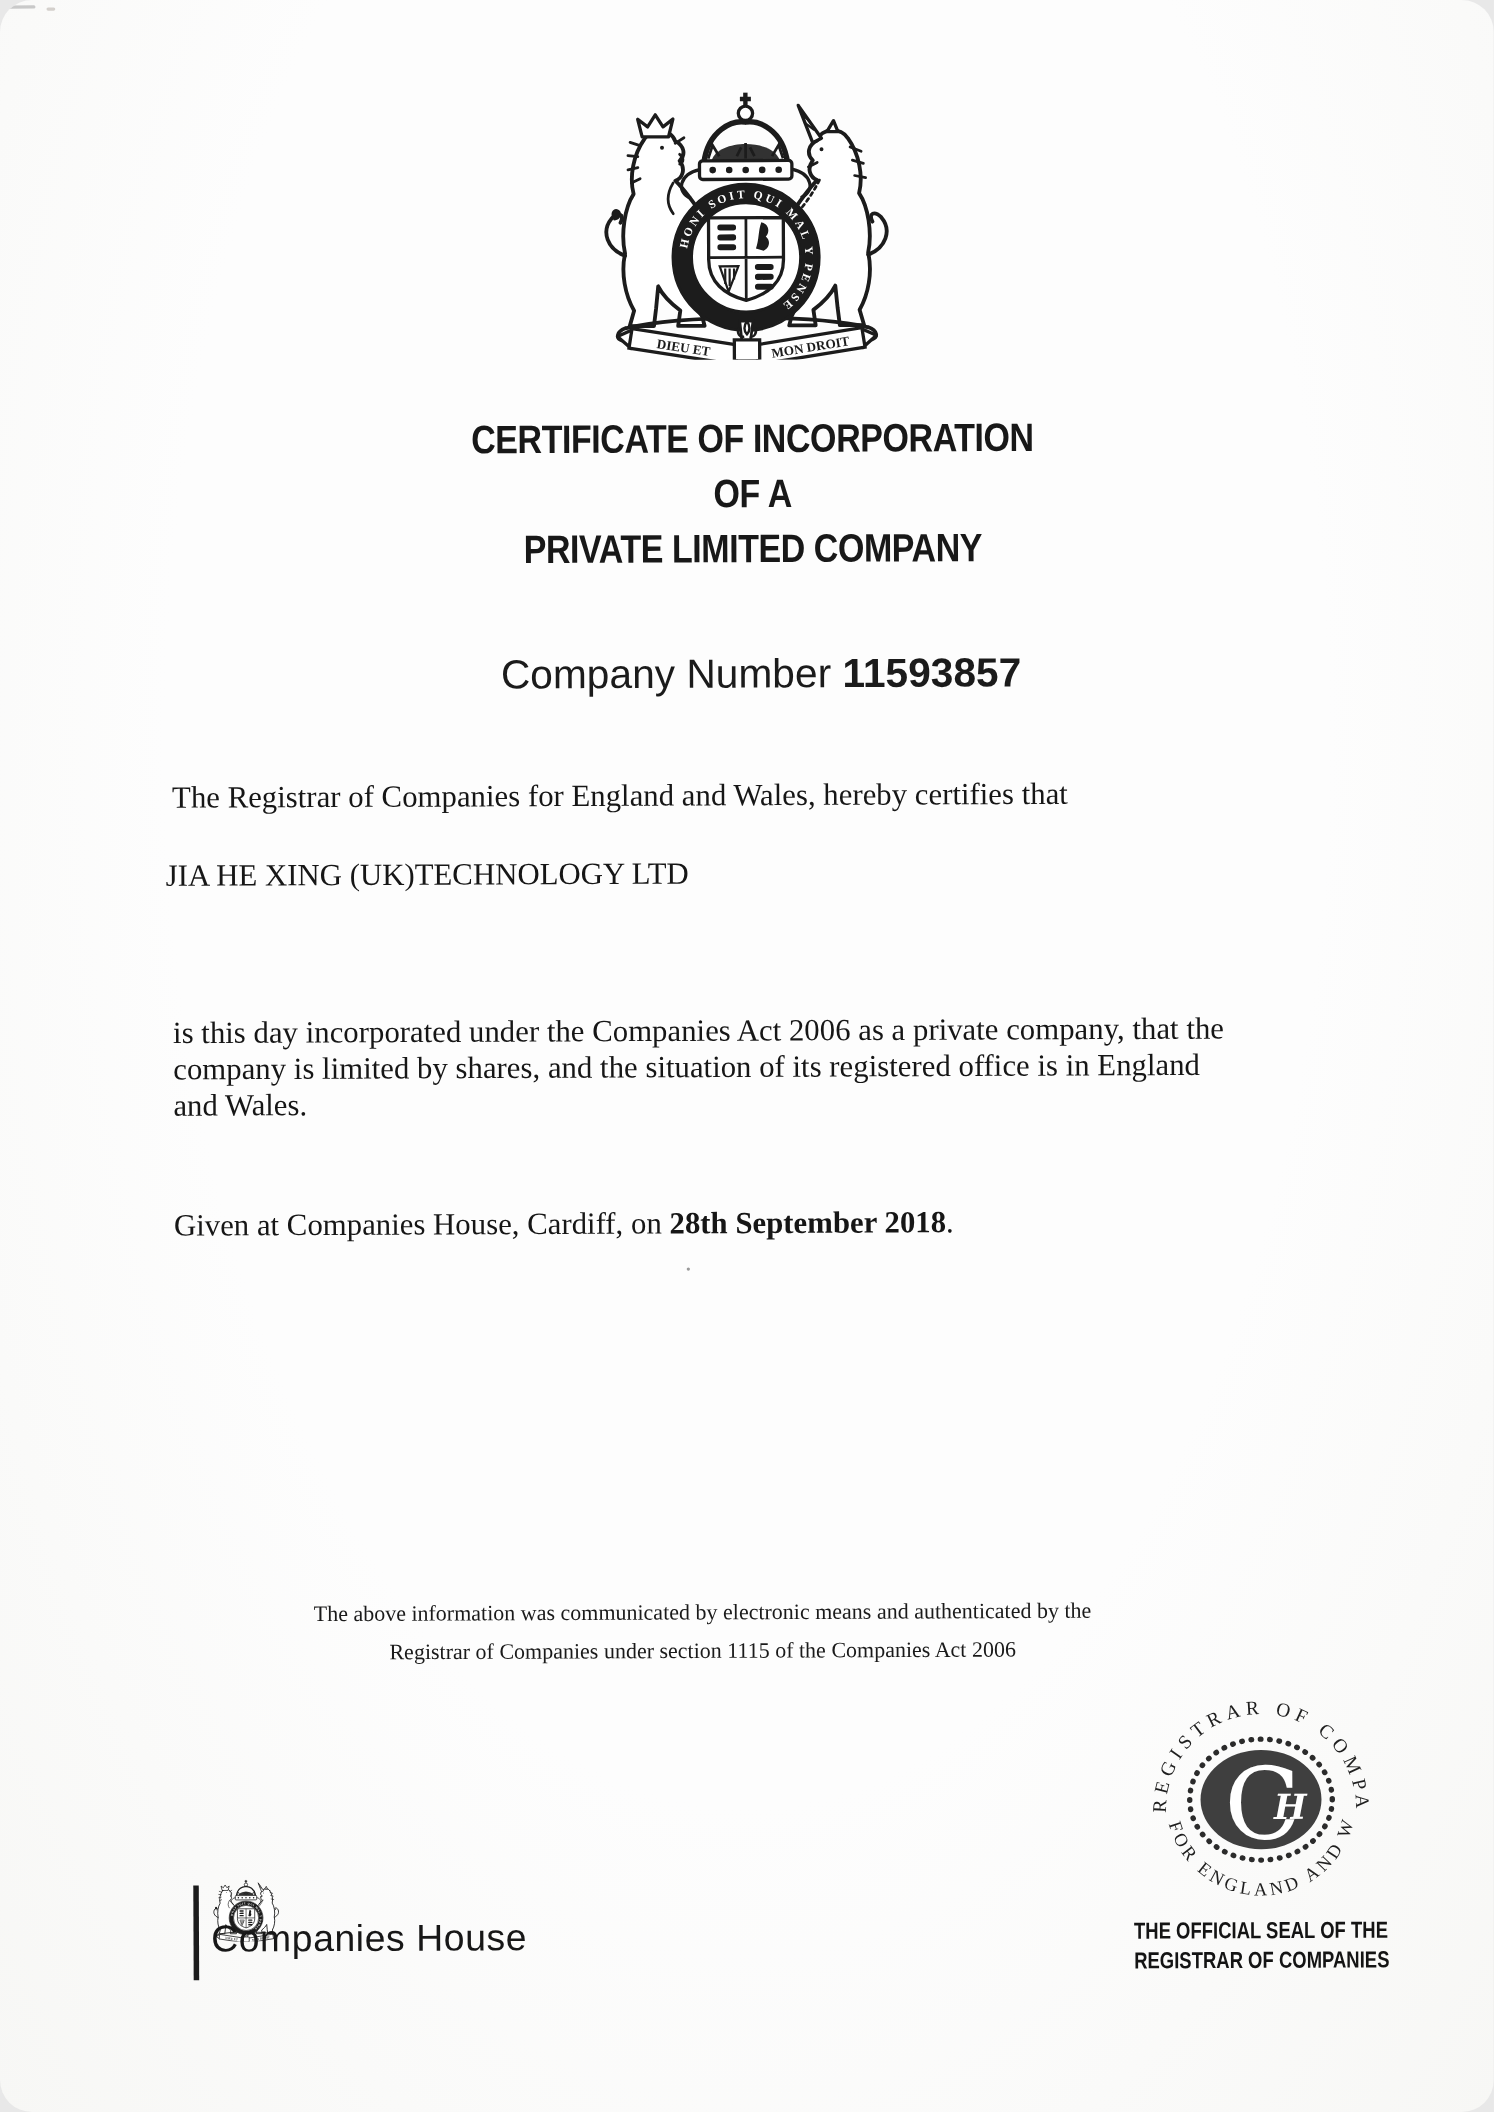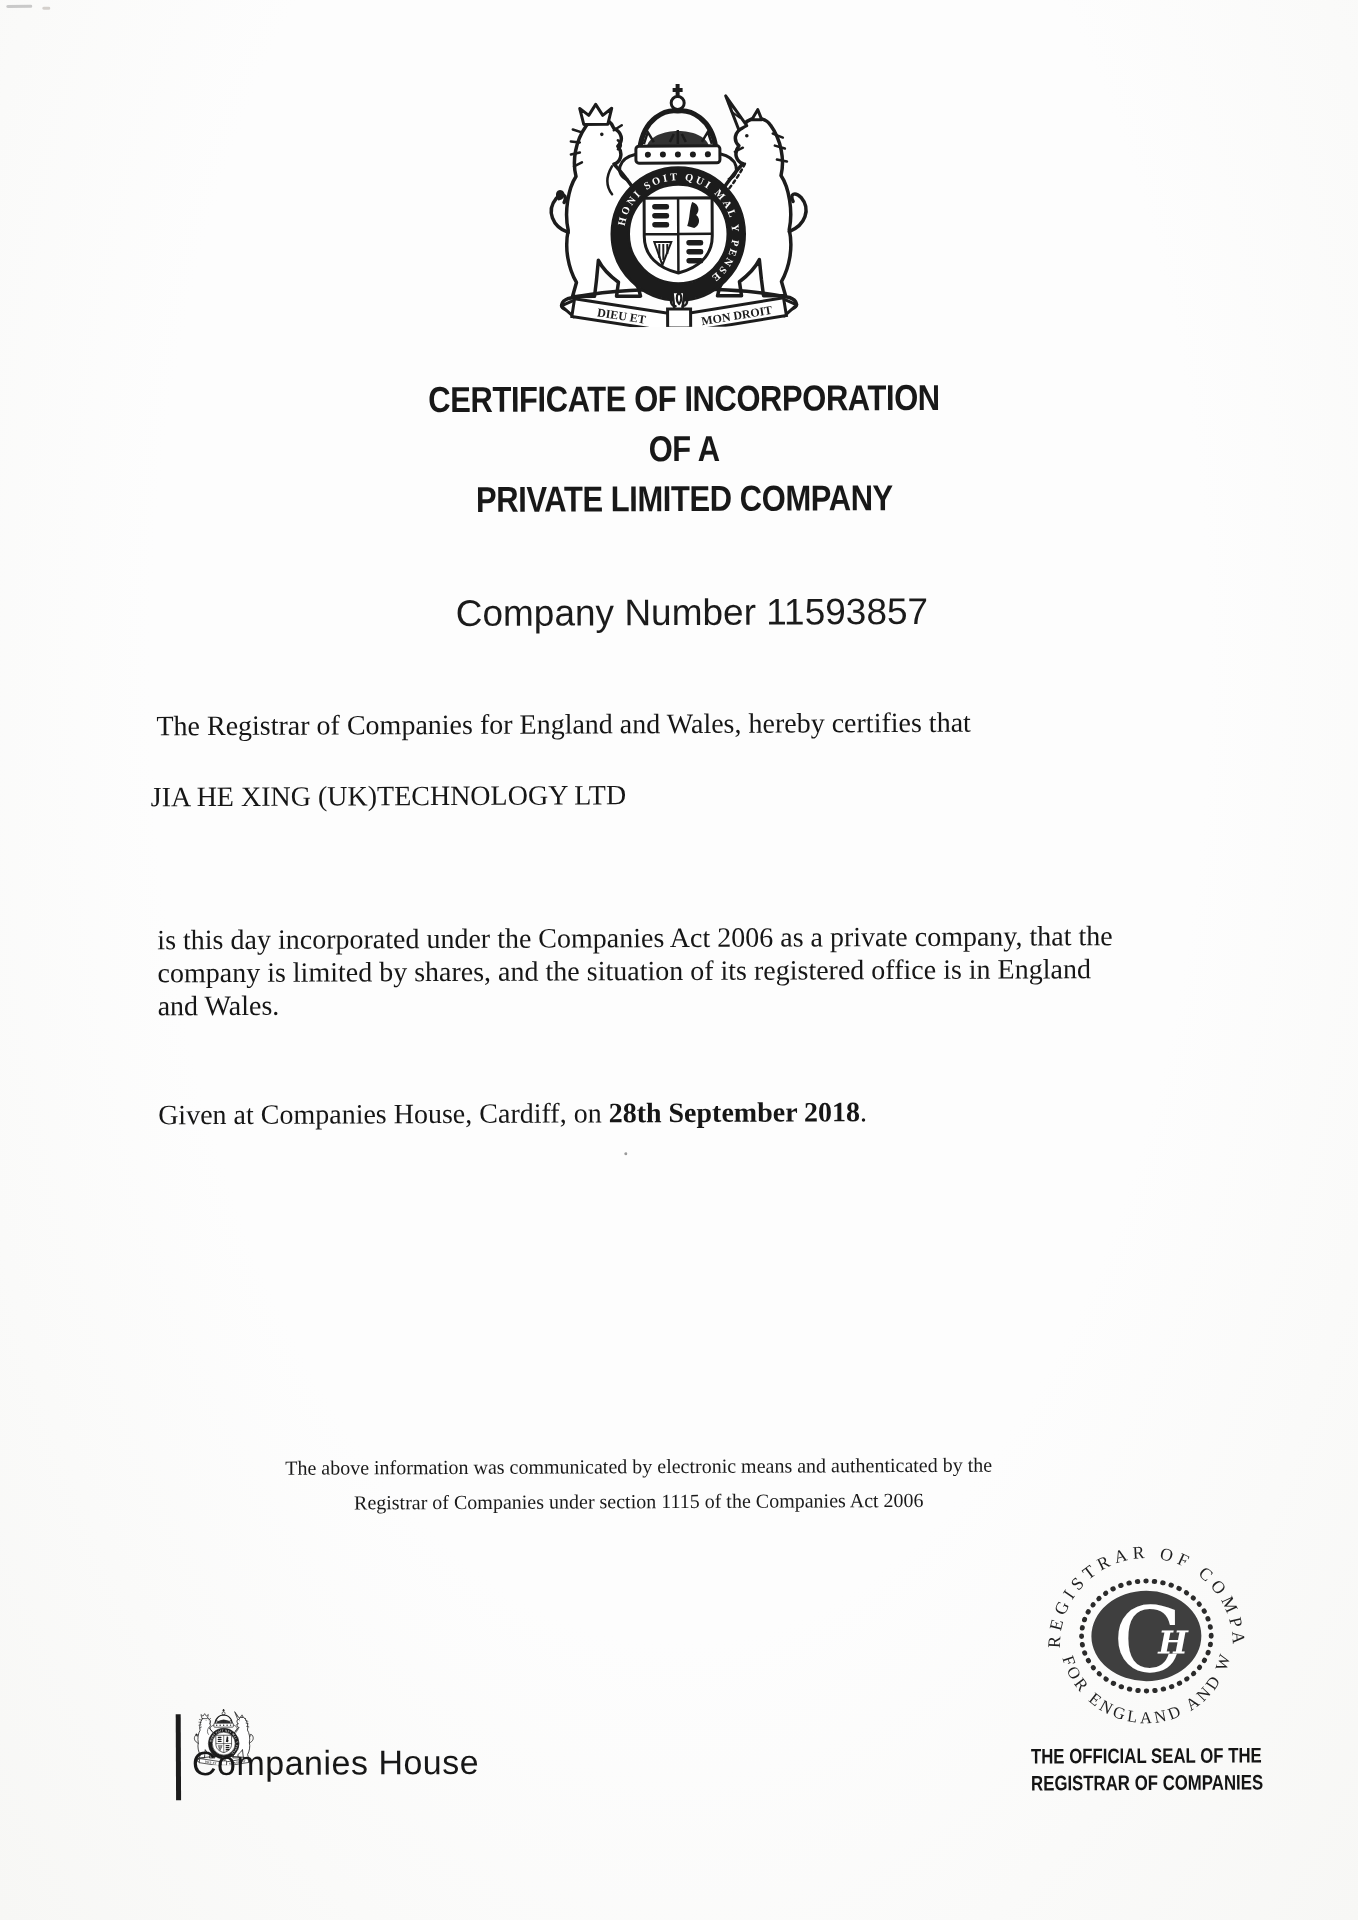--- a/index.html
+++ b/index.html
@@ -2,33 +2,34 @@
 <html><head>
 <meta charset="utf-8">
 <style>
   html,body{margin:0;padding:0;background:#e8e8e8;}
   .page{
     position:relative; width:1358px; height:1920px; margin:0 auto;
     background:#fcfcfb;
     background-image: radial-gradient(ellipse at 50% 35%, #fdfdfd 55%, #f7f7f5 100%);
     overflow:hidden; color:#1f1f1f;
     font-family:"Liberation Serif", serif;
+    border-radius:29px;
   }
   .tilt{position:absolute; inset:0; transform:rotate(-0.25deg); transform-origin:50% 45%;}
 
   .arms{position:absolute; left:543px; top:84px; width:277px; height:243px;}
 
   .heading{position:absolute; left:14px; top:374px; width:1344px; text-align:center;
     font-family:"Liberation Sans", sans-serif; font-weight:bold; font-size:36px;
     line-height:50px; color:#181818; letter-spacing:-0.5px;}
   .heading .hline{transform:scaleX(0.86); transform-origin:50% 50%;}
 
   .company-number{position:absolute; left:28px; top:592px; width:1330px; text-align:center;
     font-family:"Liberation Sans", sans-serif; font-size:37px; color:#1b1b1b;}
-  .company-number b{font-weight:normal;}
+  .company-number b{font-weight:bold;}
 
   .serifline{position:absolute; font-size:28px; line-height:34px; color:#161616;}
   .registrar-line{left:157px; top:707px; width:1100px;}
   .company-name{left:151px; top:778px; width:1100px;}
   .body-para{left:157px; top:921px; width:1130px; line-height:33px;}
   .given-line{left:157px; top:1096px; width:1130px;}
   .given-line b{font-weight:bold;}
 
   .footer-note{position:absolute; left:0; top:1449px; width:1272px; text-align:center;
     font-size:20px; line-height:35px; color:#1a1a1a;}

